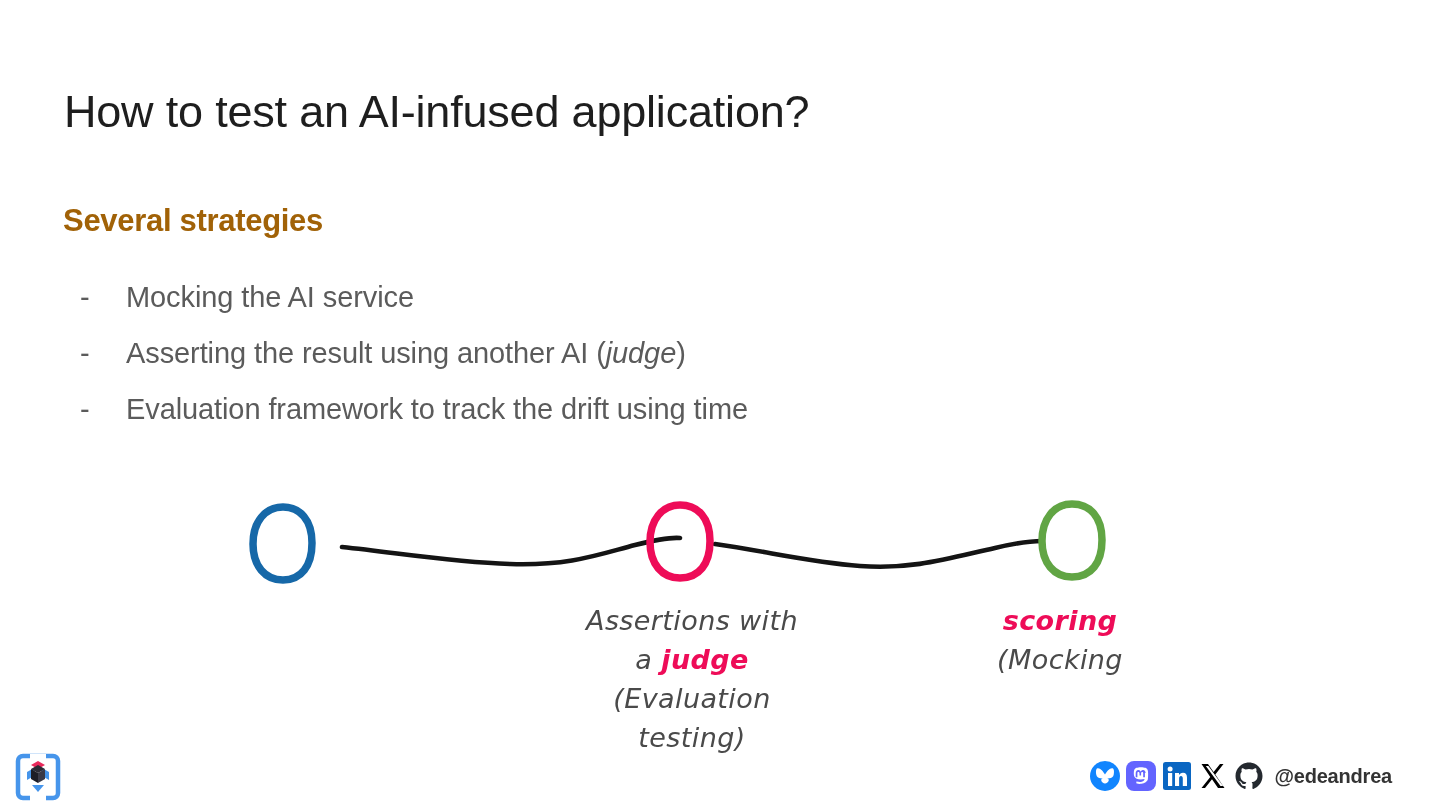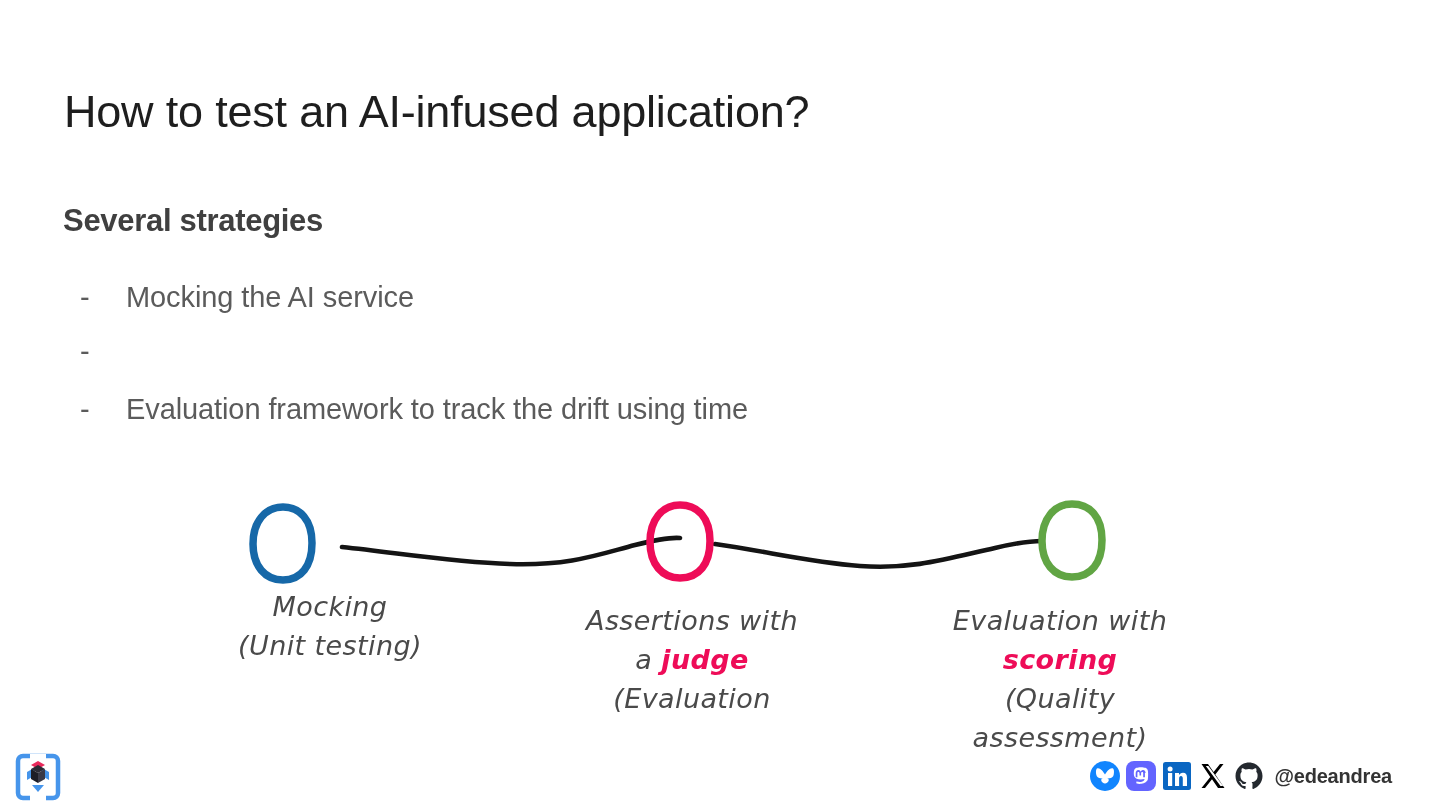--- a/index.html
+++ b/index.html
@@ -36,21 +36,21 @@
   }
 
   
   .slide-subtitle {
     position: absolute;
     left: 63px;
     top: 203px;
     font-size: 31px;
     font-weight: 700;
     letter-spacing: -0.3px;
-    color: #404040;
+    color: #a16207;
     white-space: nowrap;
   }
 
   
   .bullets {
     position: absolute;
     left: 80px;
     top: 281px;
     width: 1100px;
   }
@@ -153,20 +153,21 @@
 
   <div class="bullets">
 
     <div class="bullet-row">
       <span class="bullet-marker">-</span>
       <span class="bullet-text"><span>Mocking the AI service</span></span>
     </div>
 
     <div class="bullet-row">
       <span class="bullet-marker">-</span>
+      <span class="bullet-text"><span>Asserting the result using another AI (</span><i>judge</i><span>)</span></span>
     </div>
 
     <div class="bullet-row">
       <span class="bullet-marker">-</span>
       <span class="bullet-text"><span>Evaluation framework to track the drift using time</span></span>
     </div>
 
   </div>
 
   <div class="diagram">
@@ -177,36 +178,31 @@
 
       <path d="M 565 64 C 620 72, 660 82, 710 86 C 762 90, 800 78, 845 68 C 866 63, 880 61, 892 61" fill="none" stroke="#141414" stroke-width="4.6" stroke-linecap="round"></path>
 
       <path d="M 162 63 C 162 40, 150 27, 133 27 C 115 27, 103 42, 103 64 C 103 86, 115 100, 133 100 C 151 100, 162 86, 162 63 Z" fill="none" stroke="#1668a8" stroke-width="7.5" stroke-linecap="round" stroke-linejoin="round"></path>
 
       <path d="M 560 61 C 560 38, 548 25, 530 25 C 512 25, 500 40, 500 62 C 500 84, 512 98, 530 98 C 549 98, 560 84, 560 61 Z" fill="none" stroke="#ee0c58" stroke-width="7.5" stroke-linecap="round" stroke-linejoin="round"></path>
 
       <path d="M 952 60 C 952 37, 940 24, 922 24 C 904 24, 892 39, 892 61 C 892 83, 904 97, 922 97 C 941 97, 952 83, 952 60 Z" fill="none" stroke="#61a544" stroke-width="7.5" stroke-linecap="round" stroke-linejoin="round"></path>
     </svg>
 
-    <div class="hand-label label-mocking">
-      <div><span>Mocking</span></div>
-      <div><span>(Unit testing)</span></div>
-    </div>
 
     <div class="hand-label label-assert">
       <div><span>Assertions with</span></div>
       <div><span>a </span><span class="accent-red">judge</span></div>
       <div><span>(Evaluation</span></div>
+      <div><span>testing)</span></div>
     </div>
 
     <div class="hand-label label-eval">
-      <div><span>Evaluation with</span></div>
       <div><span class="accent-red">scoring</span></div>
-      <div><span>(Quality</span></div>
-      <div><span>assessment)</span></div>
+      <div><span>(Mocking</span></div>
     </div>
 
   </div>
 
   <div class="footer-logo">
     <svg width="48" height="50" viewBox="0 0 48 50">
       <path d="M9 4 H39 A5 5 0 0 1 44 9 V41 A5 5 0 0 1 39 46 H9 A5 5 0 0 1 4 41 V9 A5 5 0 0 1 9 4 Z" fill="none" stroke="#4695eb" stroke-width="4.5"></path>
       <rect x="16" y="2" width="16" height="12" fill="#ffffff"></rect>
       <rect x="16" y="38" width="16" height="12" fill="#ffffff"></rect>
       <path d="M24 9 L31 13 L24 17 L17 13 Z" fill="#e8295b"></path>

